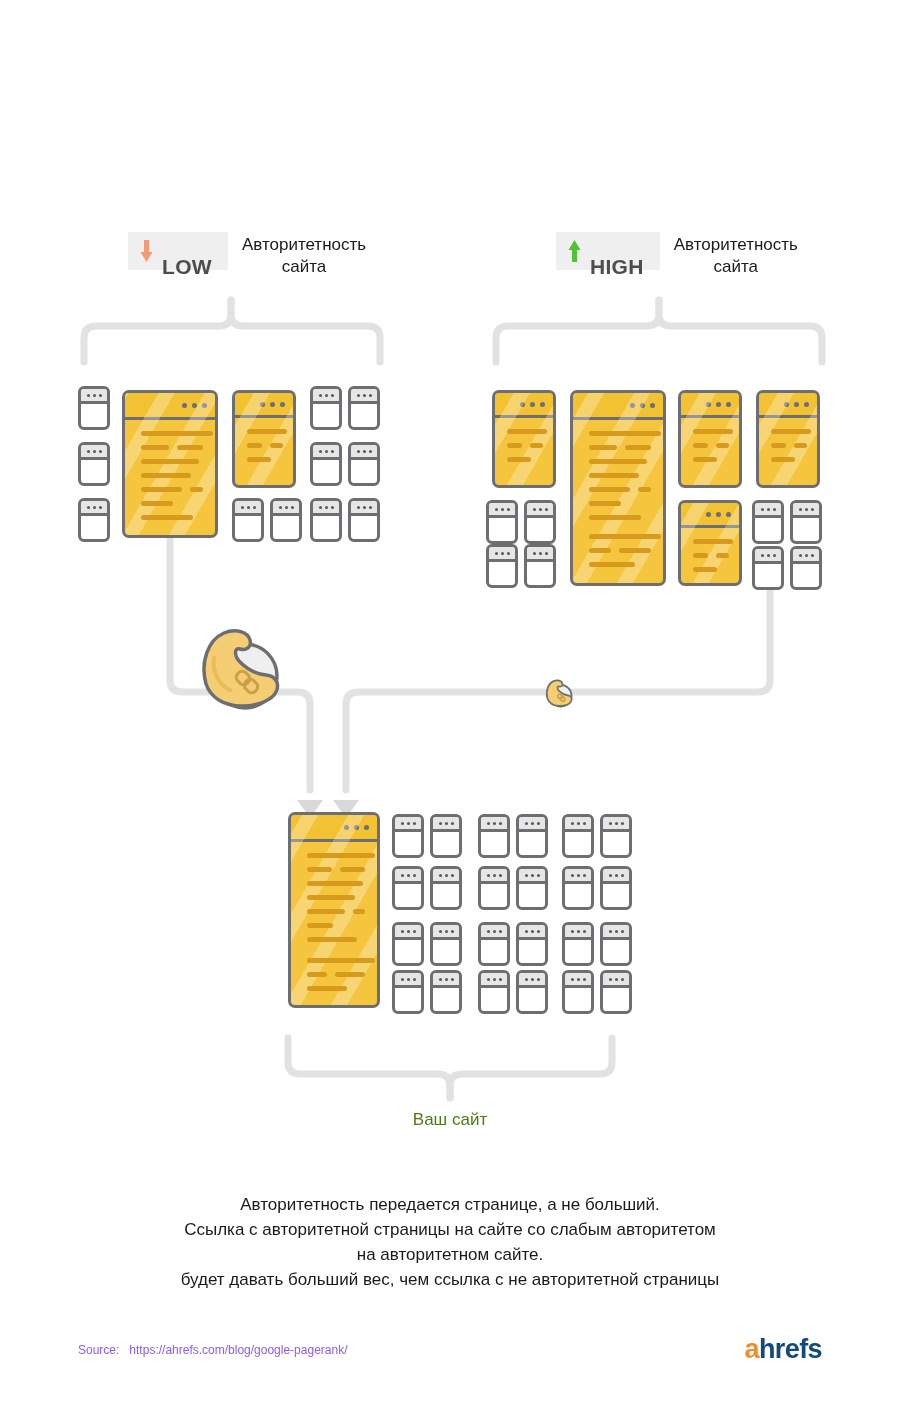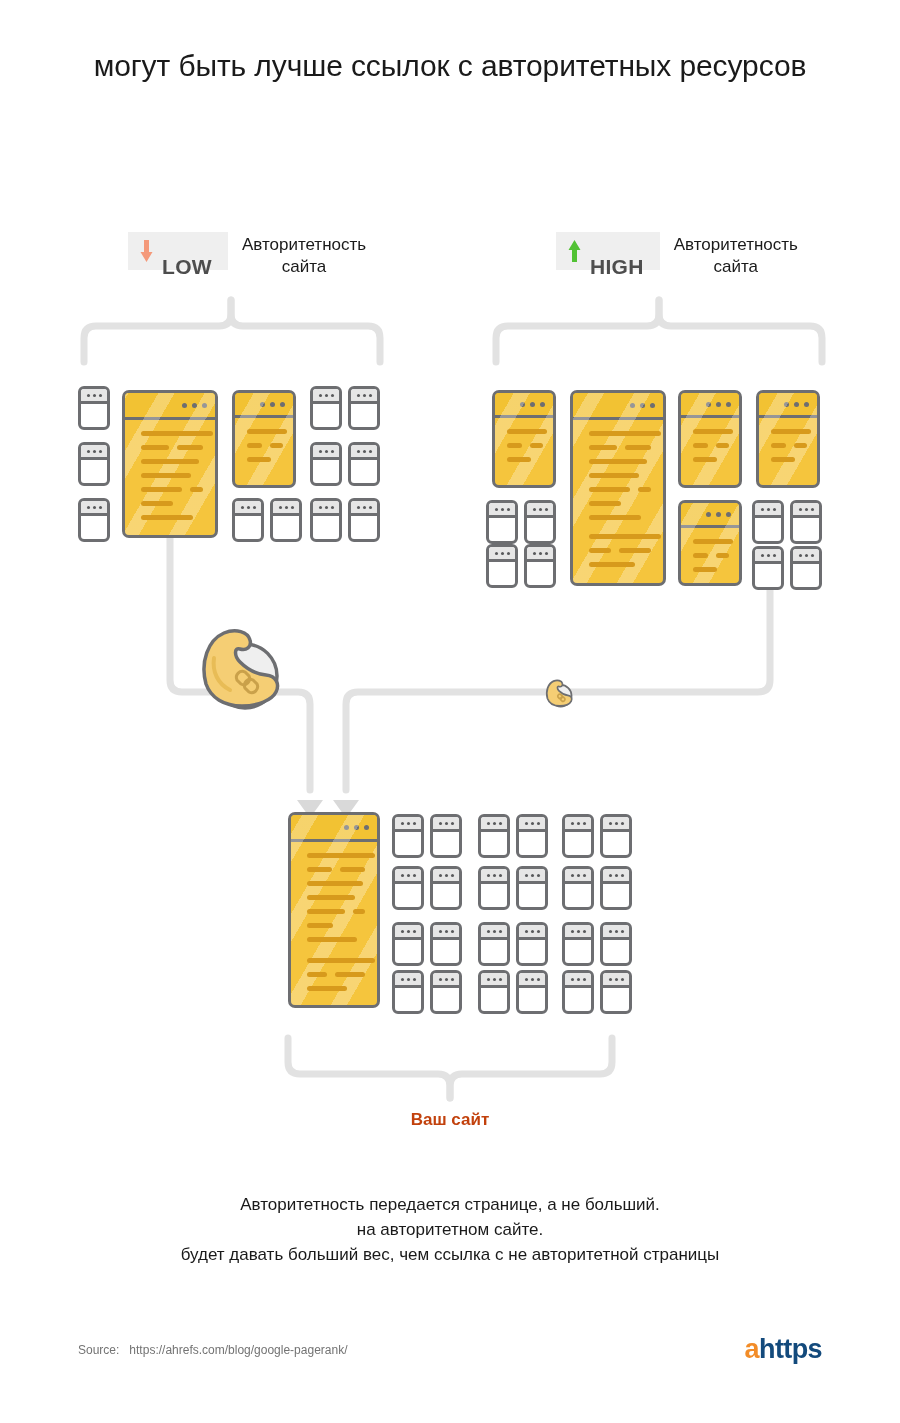--- a/index.html
+++ b/index.html
@@ -141,22 +141,21 @@
 
   
   .arm { position: absolute; }
 
   
   .under-label {
     position: absolute;
     width: 100%;
     text-align: center;
     font-size: 17px;
-    color: #c2410c;
-    font-weight: bold;
+    color: #4d7c0f;
   }
 
   
   #caption {
     position: absolute;
     left: 0;
     top: 1192px;
     width: 900px;
     text-align: center;
     font-size: 17px;
@@ -164,41 +163,40 @@
     color: #1a1a1a;
   }
   #caption span { display: block; }
 
   
   #footer-source {
     position: absolute;
     left: 78px;
     top: 1343px;
     font-size: 12px;
-    color: #737373;
+    color: #8b5cf6;
     display: flex;
     gap: 10px;
   }
   #logo {
     position: absolute;
     right: 78px;
     top: 1334px;
     font-size: 27px;
     font-weight: bold;
     letter-spacing: -0.6px;
     line-height: 30px;
   }
   #logo .a { color: #f28c28; }
   #logo .rest { color: #134a7c; }
 </style>
 </head>
 <body>
 
 <div id="title">
-  <span class="tline">могут быть лучше ссылок с авторитетных ресурсов</span>
 </div>
 
 <div class="cluster-head" style="left:128px; top:232px;">
   <div class="badge">
     <span class="arrow">
       <svg width="13" height="22" viewBox="0 0 13 22">
         <path d="M6.5 22 L12.5 12 L9 12 L9 0 L4 0 L4 12 L0.5 12 Z" fill="#f4997a"></path>
       </svg>
     </span>
     <span class="badge-label">LOW</span>
@@ -771,24 +769,25 @@
       <i></i>
       <i></i>
       <i></i>
     </div>
   </div>
 
 <div class="under-label" style="top:1110px;">Ваш сайт</div>
 
 <div id="caption">
   <span>Авторитетность передается странице, а не больший.</span>
+  <span>Ссылка с авторитетной страницы на сайте со слабым авторитетом</span>
   <span>на  авторитетном сайте.</span>
   <span>будет давать больший вес, чем ссылка с не авторитетной страницы</span>
 </div>
 
 <div id="footer-source">
   <span>Source:</span>
   <span>https://ahrefs.com/blog/google-pagerank/</span>
 </div>
 
 <div id="logo">
-  <span class="a">a</span><span class="rest">https</span>
+  <span class="a">a</span><span class="rest">hrefs</span>
 </div>
 
 </body></html>

